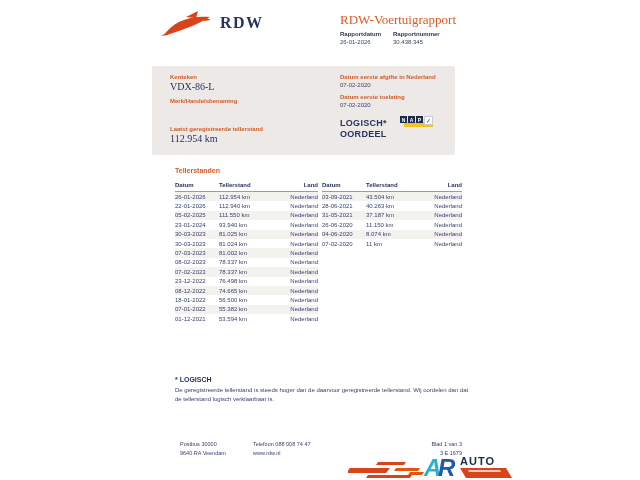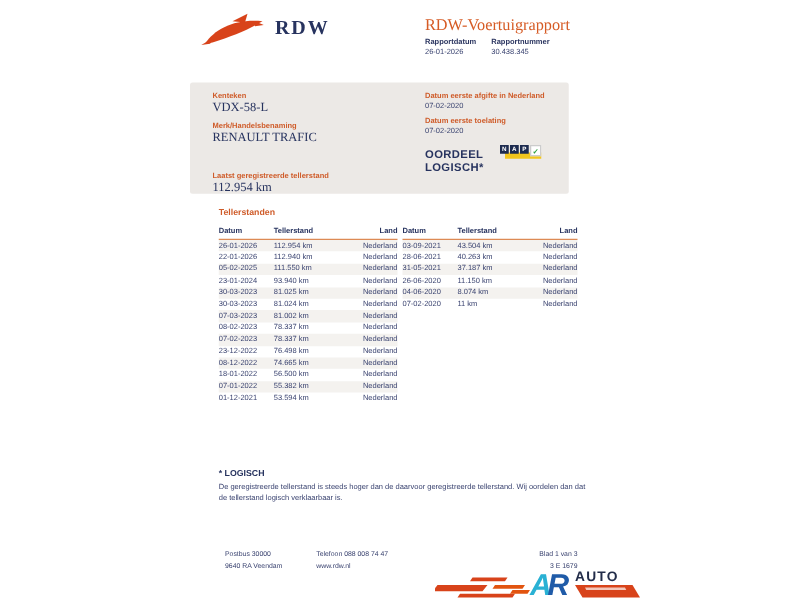--- a/index.html
+++ b/index.html
@@ -85,34 +85,33 @@
     </div>
     <div>
       <div class="meta-label">Rapportnummer</div>
       <div class="meta-value">30.438.345</div>
     </div>
   </div>
 
   <div class="infobox abs">
     <div class="col-l">
       <div class="field-label">Kenteken</div>
-      <div class="field-big">VDX-58-L</div>
+      <div class="field-big">VDX-86-L</div>
       <div class="field-label gap1">Merk/Handelsbenaming</div>
-      <div class="field-big">RENAULT TRAFIC</div>
       <div class="field-label gap2">Laatst geregistreerde tellerstand</div>
       <div class="field-big">112.954 km</div>
     </div>
     <div class="col-r">
       <div class="field-label">Datum eerste afgifte in Nederland</div>
       <div class="field-small">07-02-2020</div>
       <div class="field-label gap1">Datum eerste toelating</div>
       <div class="field-small">07-02-2020</div>
       <div class="oordeel">
+        <div>LOGISCH*</div>
         <div>OORDEEL</div>
-        <div>LOGISCH*</div>
       </div>
     </div>
     <div class="nap">
       <div class="nap-bar"></div>
       <div class="nap-row">
         <div class="nap-sq">N</div>
         <div class="nap-sq">A</div>
         <div class="nap-sq">P</div>
         <div class="nap-sq check">✓</div>
       </div>

